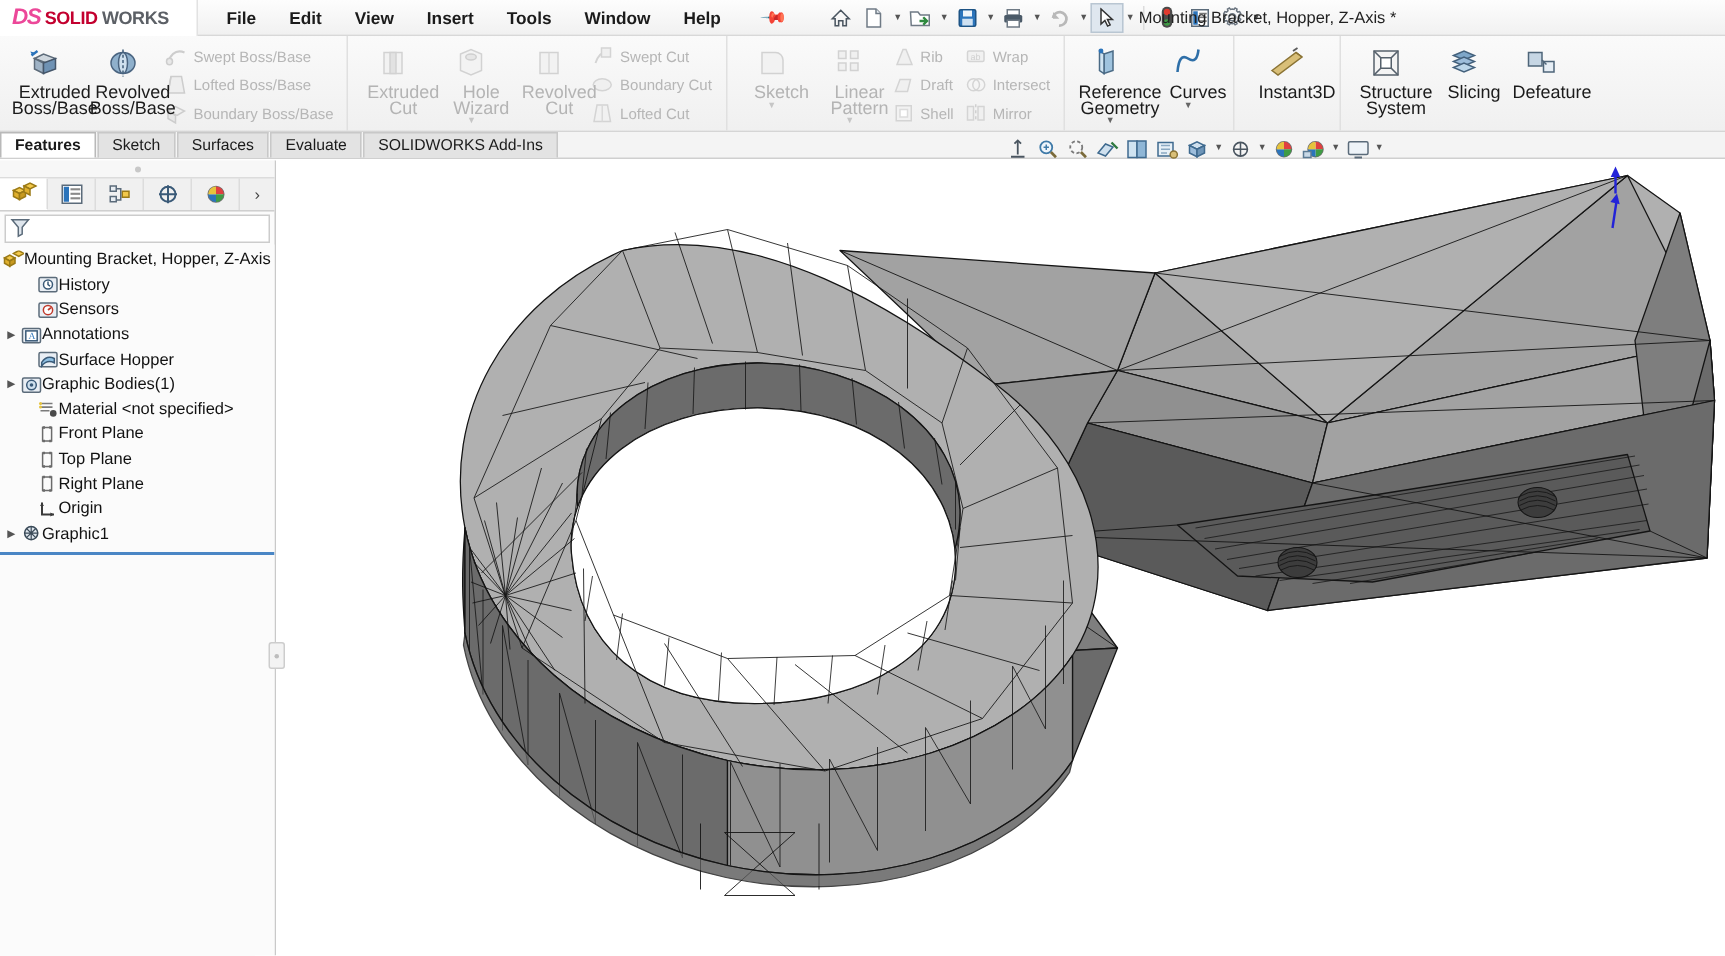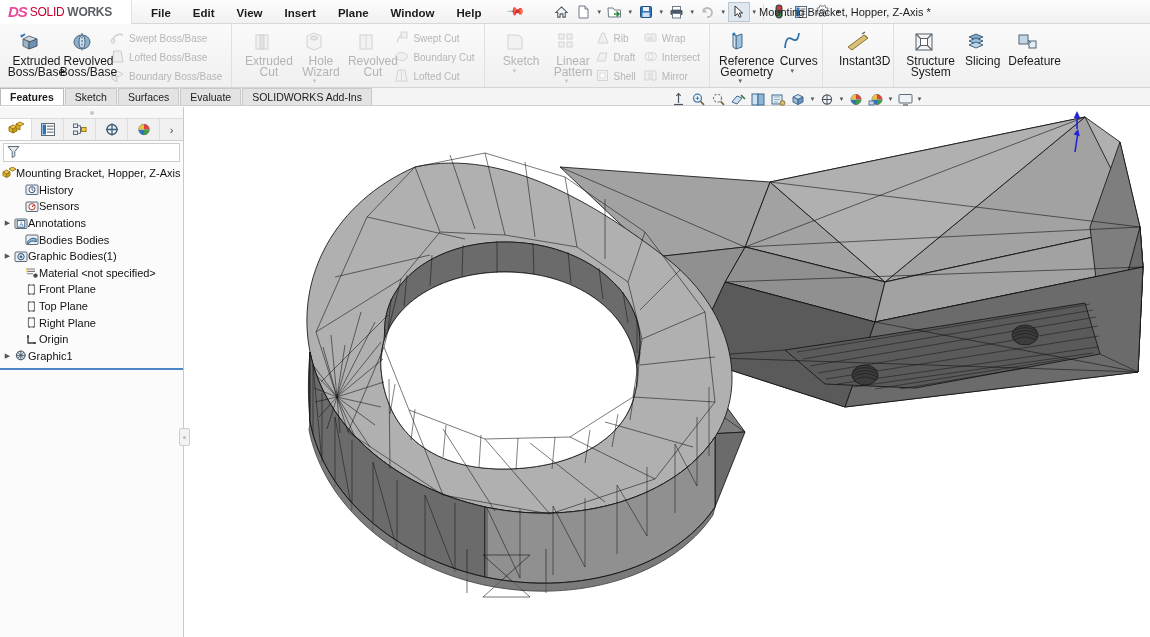--- a/index.html
+++ b/index.html
@@ -18,21 +18,21 @@
     border-bottom:1px solid #d8d8d8;
     display:flex; align-items:center;
   }
   .logo {
     width:132px; height:24px; background:#ffffff;
     border-right:1px solid #e2e2e2;
     display:flex; align-items:center; padding-left:8px; gap:3px;
   }
   .logo .ds { font-weight:bold; font-size:15px; color:#ec4899;
     font-style:italic; letter-spacing:-1px; }
-  .logo .sw1 { font-weight:normal; font-size:12px; color:#c3002f; letter-spacing:-0.3px;}
+  .logo .sw1 { font-weight:bold; font-size:12px; color:#c3002f; letter-spacing:-0.3px;}
   .logo .sw2 { font-weight:bold; font-size:12px; color:#5c6066; letter-spacing:-0.3px;}
   .menus { display:flex; align-items:flex-end; gap:4px; margin-left:10px;font-weight:bold; }
   .menus span {
     padding:3px 9px; font-size:11.5px; color:#1b1b1b; cursor:default;
   }
   .pin { margin-left:6px; color:#1a6fc4; font-size:13px; transform:rotate(45deg); }
 
   .qat { display:flex; align-items:center; gap:0; margin-left:18px; }
   .qi { width:22px; height:20px; display:flex; align-items:center;
         justify-content:center; cursor:default; }
@@ -150,21 +150,21 @@
       <span class="ds">DS</span>
       <span class="sw1">SOLID</span>
       <span class="sw2">WORKS</span>
     </div>
 
     <div class="menus">
       <span>File</span>
       <span>Edit</span>
       <span>View</span>
       <span>Insert</span>
-      <span>Plane</span>
+      <span>Tools</span>
       <span>Window</span>
       <span>Help</span>
       <span class="pin">📌</span>
     </div>
 
     <div class="qat">
       <div class="qi">
         <svg width="15" height="14" viewBox="0 0 16 15">
             <path d="M8 2 L14 8 L12 8 L12 13 L9.5 13 L9.5 9.5 L6.5 9.5 L6.5 13 L4 13 L4 8 L2 8 Z" fill="none" stroke="#4a5560" stroke-width="1.1"></path>
           </svg>
@@ -719,21 +719,21 @@
       </div>
 
       <div class="trow" style="padding-left:13px">
         <span class="exp"></span>
         <span class="tico">
           <svg width="14" height="13" viewBox="0 0 14 13">
               <rect x="1" y="2" width="12" height="9.5" rx="1" fill="#e9eef4" stroke="#5b6b7a"></rect>
               <path d="M2.8 8.6 q3.4-5 8.4-2.6 l0 2.8 q-5-2.4-8.4 2.2z" fill="#8fc0e3" stroke="#3a5a78"></path>
             </svg>
         </span>
-        <span class="tlb">Bodies Bodies</span>
+        <span class="tlb">Surface Hopper</span>
       </div>
 
       <div class="trow" style="padding-left:2px">
         <span class="exp">▶</span>
         <span class="tico">
           <svg width="14" height="13" viewBox="0 0 14 13">
               <rect x="1" y="2" width="12" height="9.5" rx="1" fill="#e9eef4" stroke="#5b6b7a"></rect>
               <circle cx="7" cy="6.7" r="3.2" fill="#cfe0ee" stroke="#3a5a78"></circle>
               <circle cx="7" cy="6.7" r="1.2" fill="#3a5a78"></circle>
             </svg>

